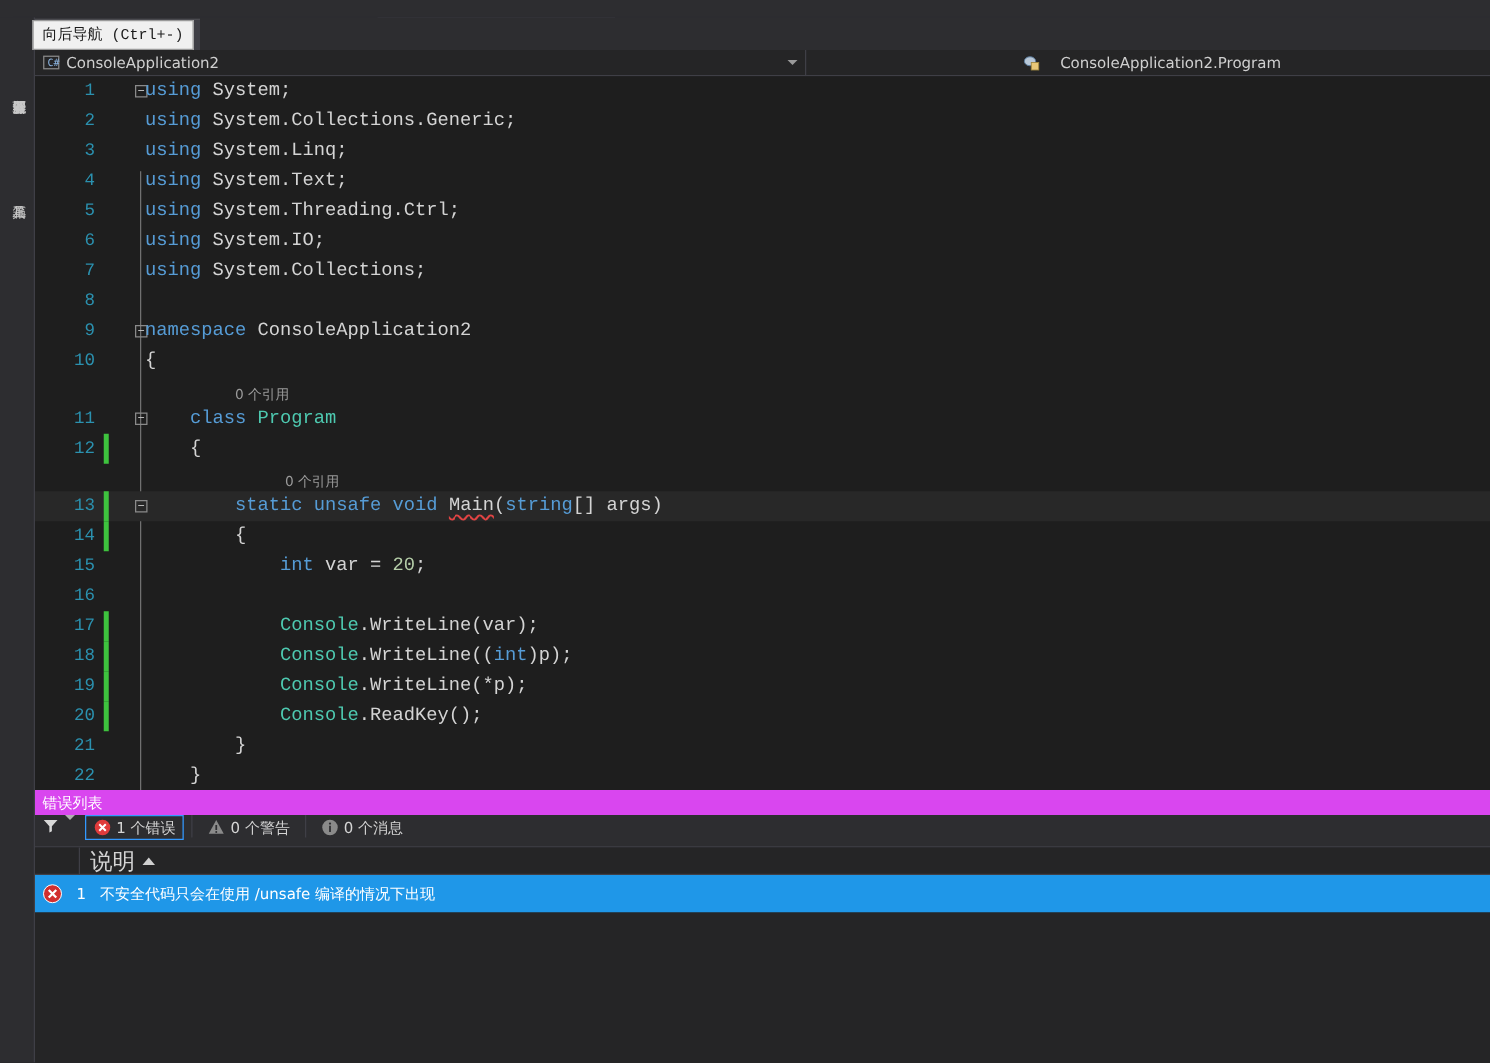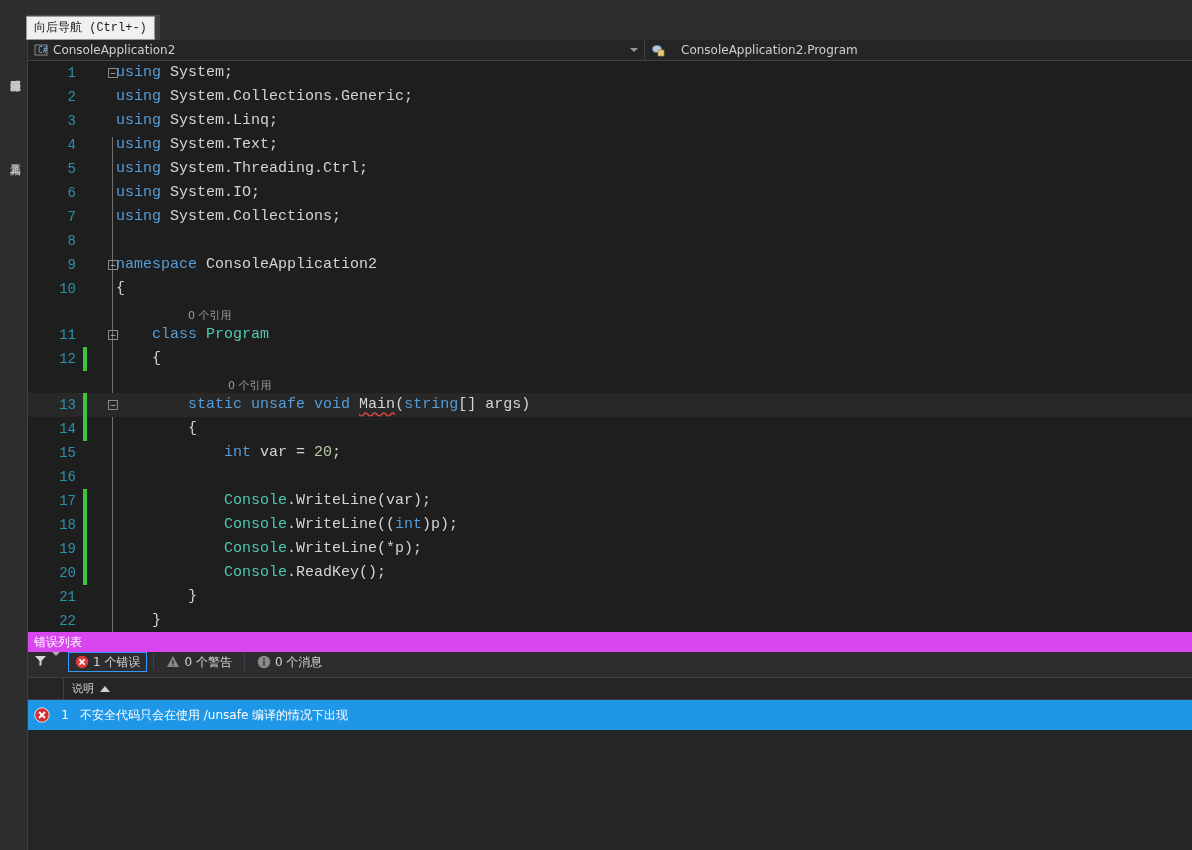--- a/index.html
+++ b/index.html
@@ -85,20 +85,21 @@
     display: flex; align-items: center;
   }
   .nav-left {
     display: flex; align-items: center; gap: 5px;
     padding-left: 6px; width: 616px; height: 21px;
   }
   .nav-right {
     display: flex; align-items: center; gap: 15px;
     padding-left: 6px; flex: 1; height: 21px;
     border-left: 1px solid #3f3f46;
+    justify-content: center;
   }
   .nav-txt { color: #cfcfcf; font-size: 12px; white-space: nowrap;
              font-family: "DejaVu Sans", sans-serif; }
   .nav-caret {
     width: 0; height: 0; border-left: 4px solid transparent;
     border-right: 4px solid transparent; border-top: 4px solid #9a9a9a;
     margin-left: auto; margin-right: 6px;
   }
 
   
@@ -170,21 +171,21 @@
   .chip {
     display: flex; align-items: center; gap: 4px;
     height: 20px; padding: 0 6px; font-size: 12px;
     color: #d4d4d4; font-family: "DejaVu Sans", sans-serif;
   }
   .chip.sel { border: 1px solid #3399ff; background: #2d2d30; }
   .vsep { width: 1px; height: 18px; background: #3f3f46; margin: 0 4px; }
 
   .err-header {
     height: 22px; background: #252526; border-bottom: 1px solid #3f3f46;
-    display: flex; align-items: center; font-size: 11px; color: #d4d4d4;
+    display: flex; align-items: center; font-size: 18px; color: #d4d4d4;
     font-family: "DejaVu Sans", sans-serif;
   }
   .hdr-num { width: 36px; height: 22px; border-right: 1px solid #3f3f46; }
   .hdr-desc {
     display: flex; align-items: center; gap: 6px;
     padding-left: 8px; height: 22px;
   }
   .sort-arrow {
     width: 0; height: 0; border-left: 5px solid transparent;
     border-right: 5px solid transparent; border-bottom: 6px solid #d0d0d0;

